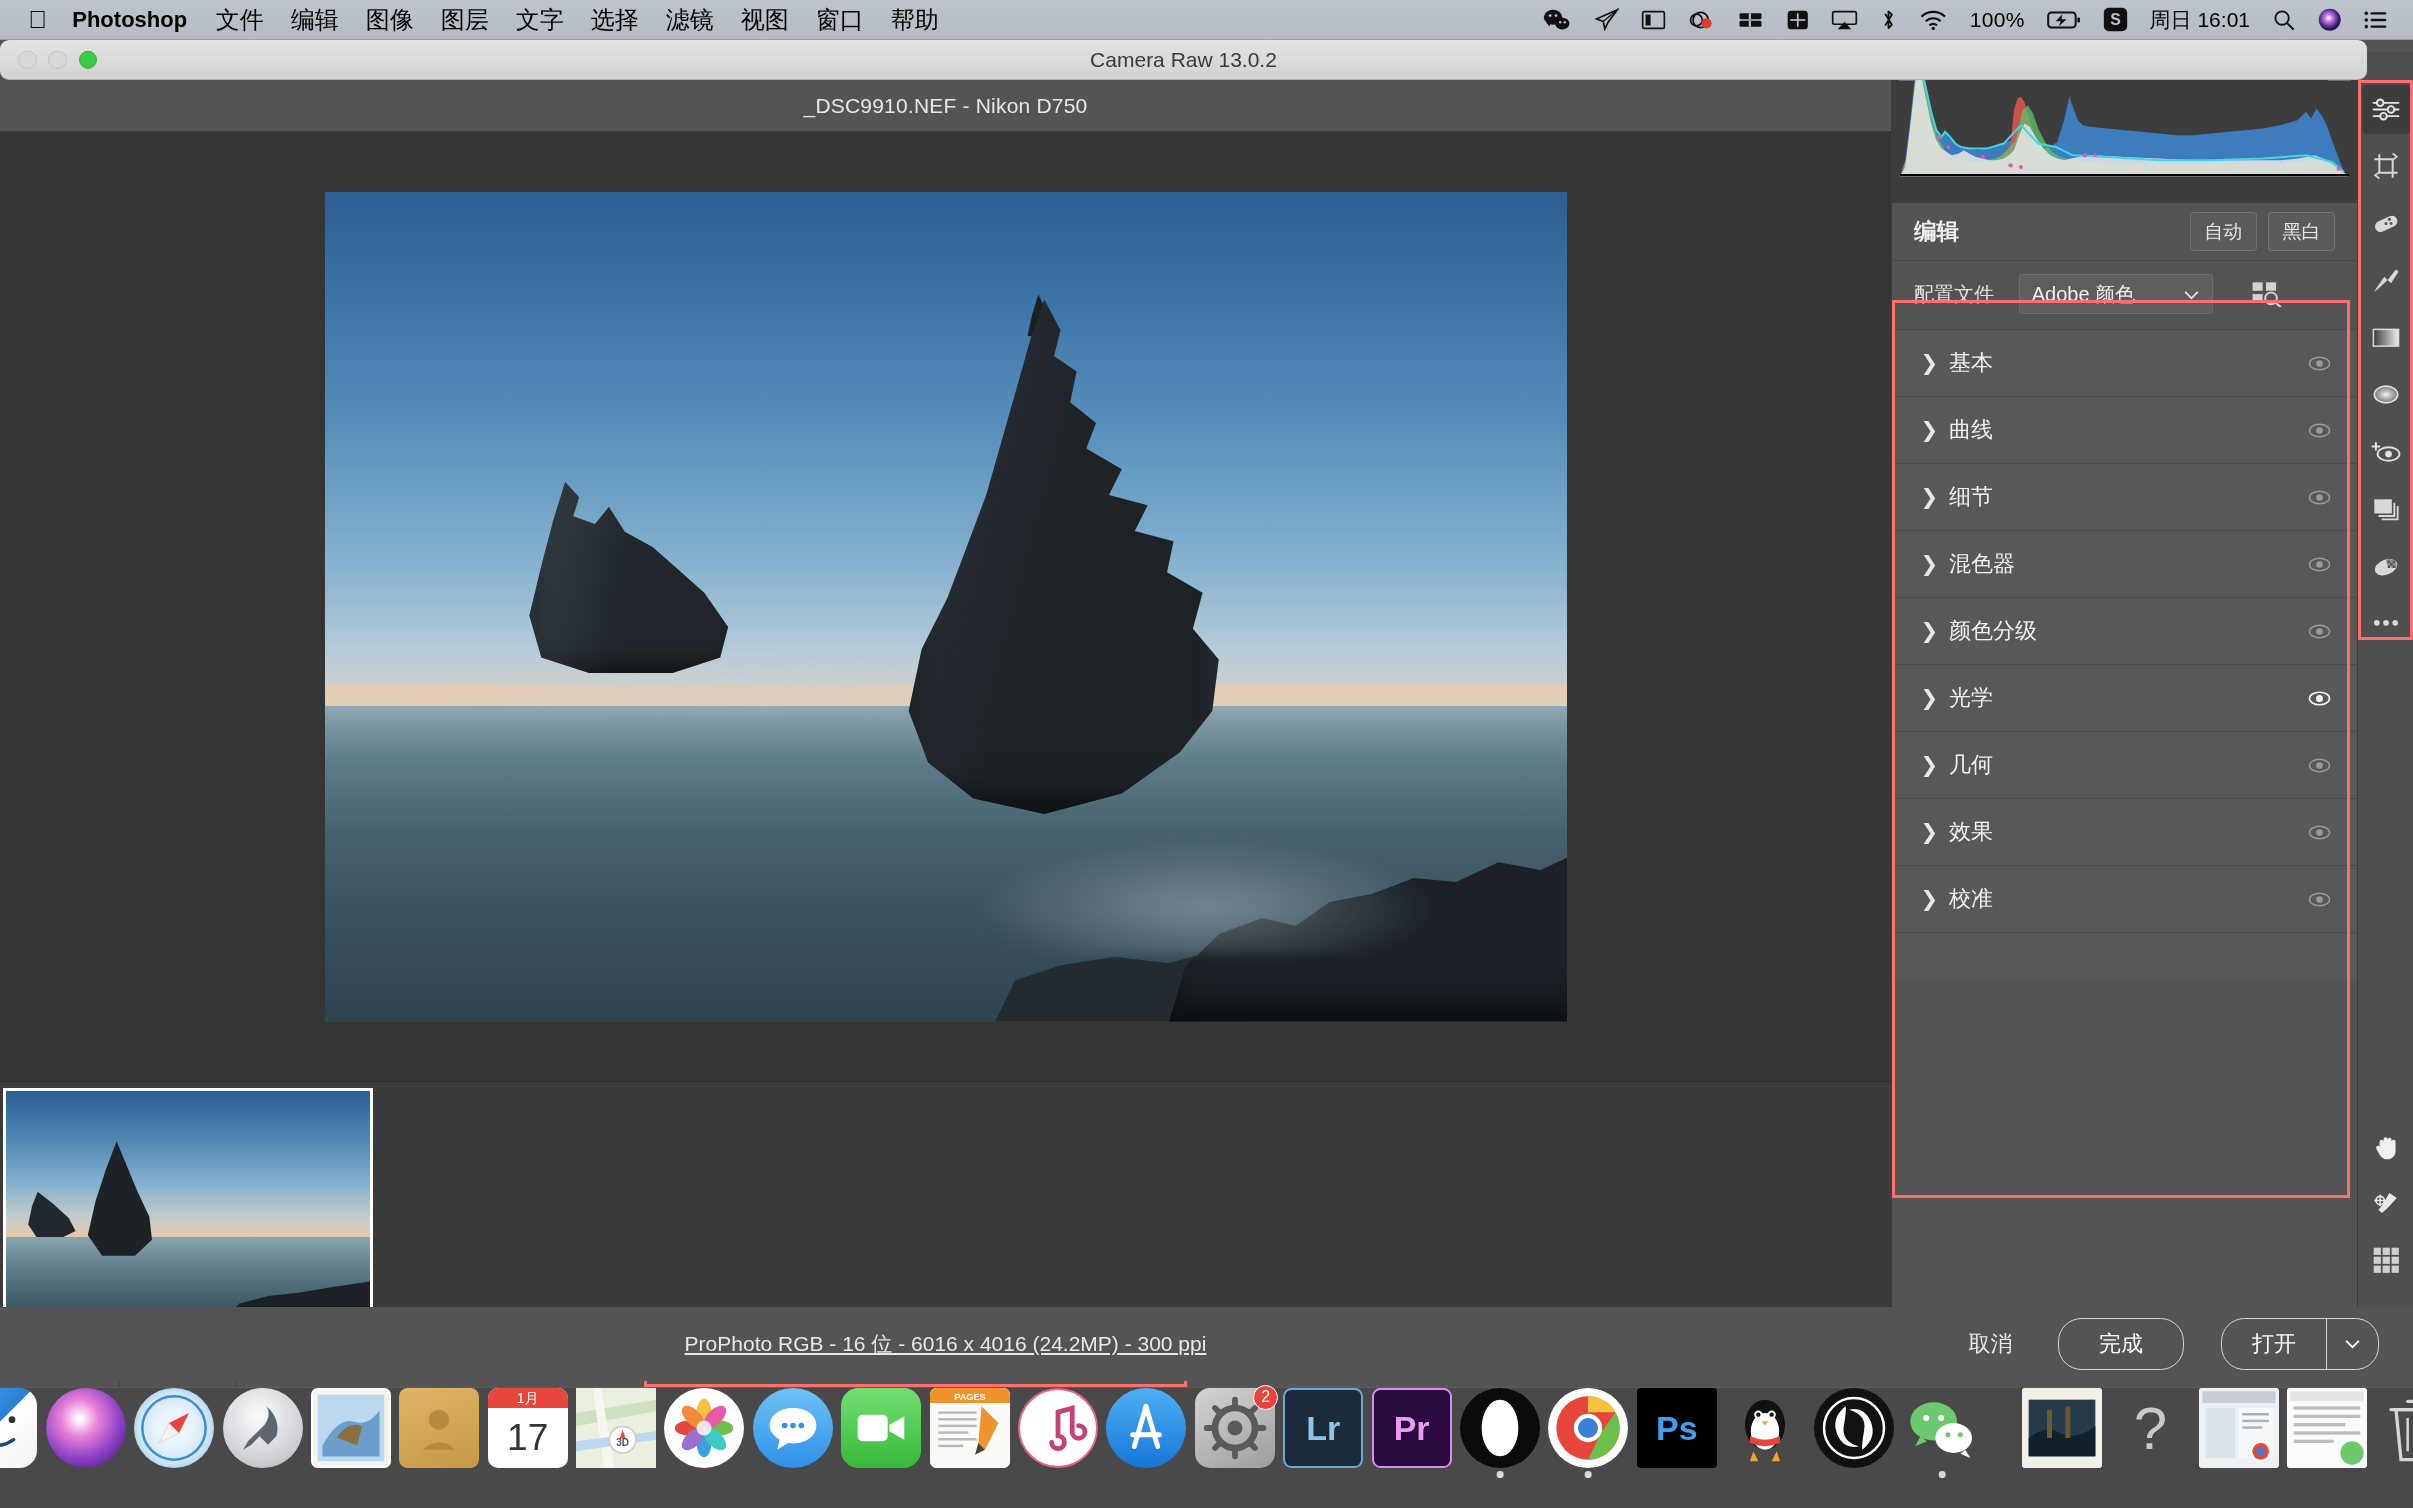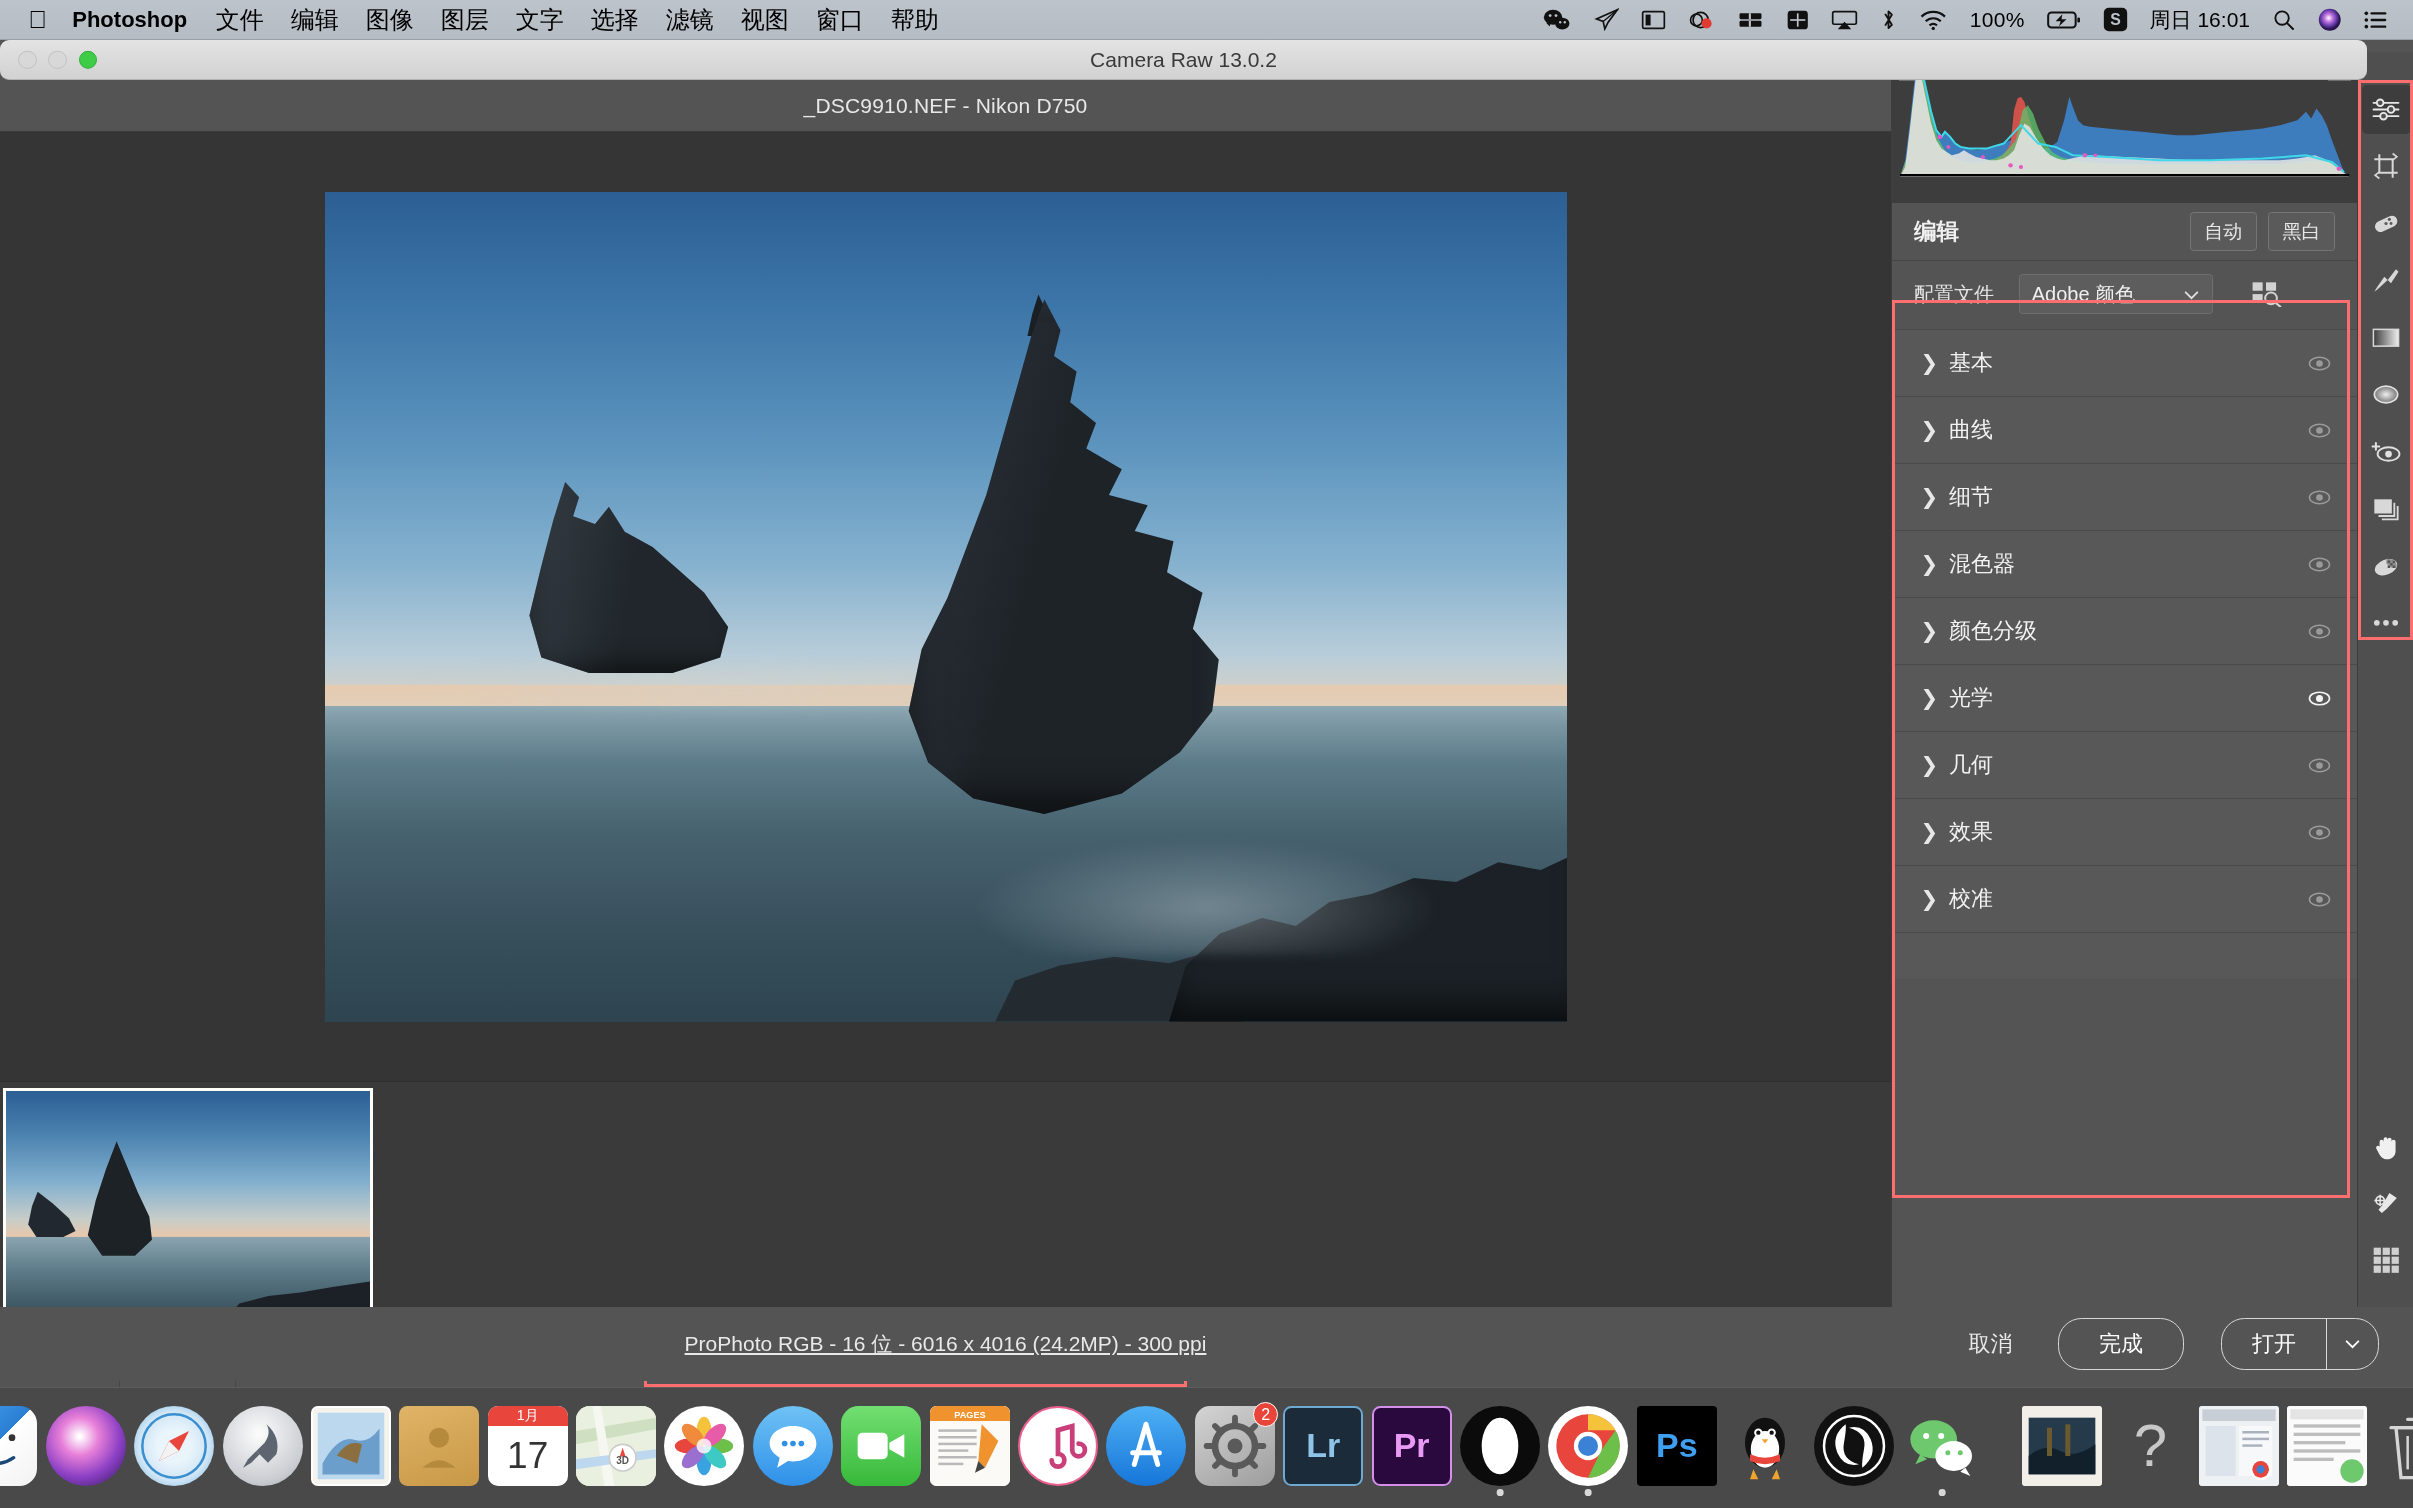--- a/index.html
+++ b/index.html
@@ -320,21 +320,21 @@
     width: 57px; height: 57px; display:flex; align-items:center; justify-content:center;
     cursor: pointer;
   }
   .tool.active { background: #3d3d3d; border-radius: 5px; width: 49px; height: 49px; margin: 4.2px 0; }
   .railgap { flex: 1; }
 
   
   #dock {
     position: absolute; left: 0; bottom: 0; width: 2413px; height: 121px;
     background: rgba(72,72,72,.94);
-    display: flex; align-items: center; justify-content: center; gap: 8.4px;
+    display: flex; align-items: flex-start; justify-content: center; gap: 8.4px;
     padding-bottom: 5px;
     border-top: 0.8px solid #5c5c5c;
   }
   .dicon { width: 80px; height: 80px; border-radius: 17.6px; position: relative; flex: 0 0 auto; }
   .dicon .glyph {
     position:absolute; inset:0; display:flex; align-items:center; justify-content:center;
     font-size: 37px; font-weight: bold; color: #fff;
   }
   .dot { position:absolute; bottom: -10px; left: 50%; transform: translateX(-50%);
          width: 6.7px; height: 6.7px; border-radius: 50%; background: #d8d8d8; }
@@ -936,21 +936,21 @@
   <div class="dicon" style="background:linear-gradient(160deg,#e0b467,#c79846);border-radius:8.4px">
     <svg class="glyph" viewBox="0 0 96 96">
         <circle cx="48" cy="38" r="12" fill="#b58a3c"></circle>
         <path d="M28 74 q20 -18 40 0 Z" fill="#b58a3c"></path>
       </svg>
   </div>
   <div class="dicon" style="background:#fff;border-radius:10px;overflow:hidden">
     <div style="position:absolute;top:0;left:0;right:0;height:20px;background:#e8453c;color:#fff;font-size:14.2px;display:flex;align-items:center;justify-content:center">1月</div>
     <div style="position:absolute;top:20px;left:0;right:0;bottom:0;display:flex;align-items:center;justify-content:center;color:#333;font-size:37px">17</div>
   </div>
-  <div class="dicon" style="background:#eef3e6;border-radius:14px;overflow:hidden">
+  <div class="dicon" style="background:#eef3e6;border-radius:0;overflow:hidden">
     <svg class="glyph" viewBox="0 0 96 96" style="font-size:44px">
         <rect width="96" height="96" fill="#e9f0df"></rect>
         <path d="M0 30 L96 14 L96 28 L0 46 Z" fill="#cfe0c2"></path>
         <path d="M20 0 L34 96 L46 96 L30 0 Z" fill="#f7f7f2"></path>
         <path d="M0 64 L96 52 L96 62 L0 76 Z" fill="#bcd7ee"></path>
         <circle cx="56" cy="62" r="16" fill="#fff" stroke="#ccc" stroke-width="2"></circle>
         <path d="M56 50 L60 62 L56 60 L52 62 Z" fill="#e8453c"></path>
         <text x="56" y="70" font-size="12" fill="#555" text-anchor="middle" font-family="Liberation Sans, sans-serif">3D</text>
       </svg>
   </div>

